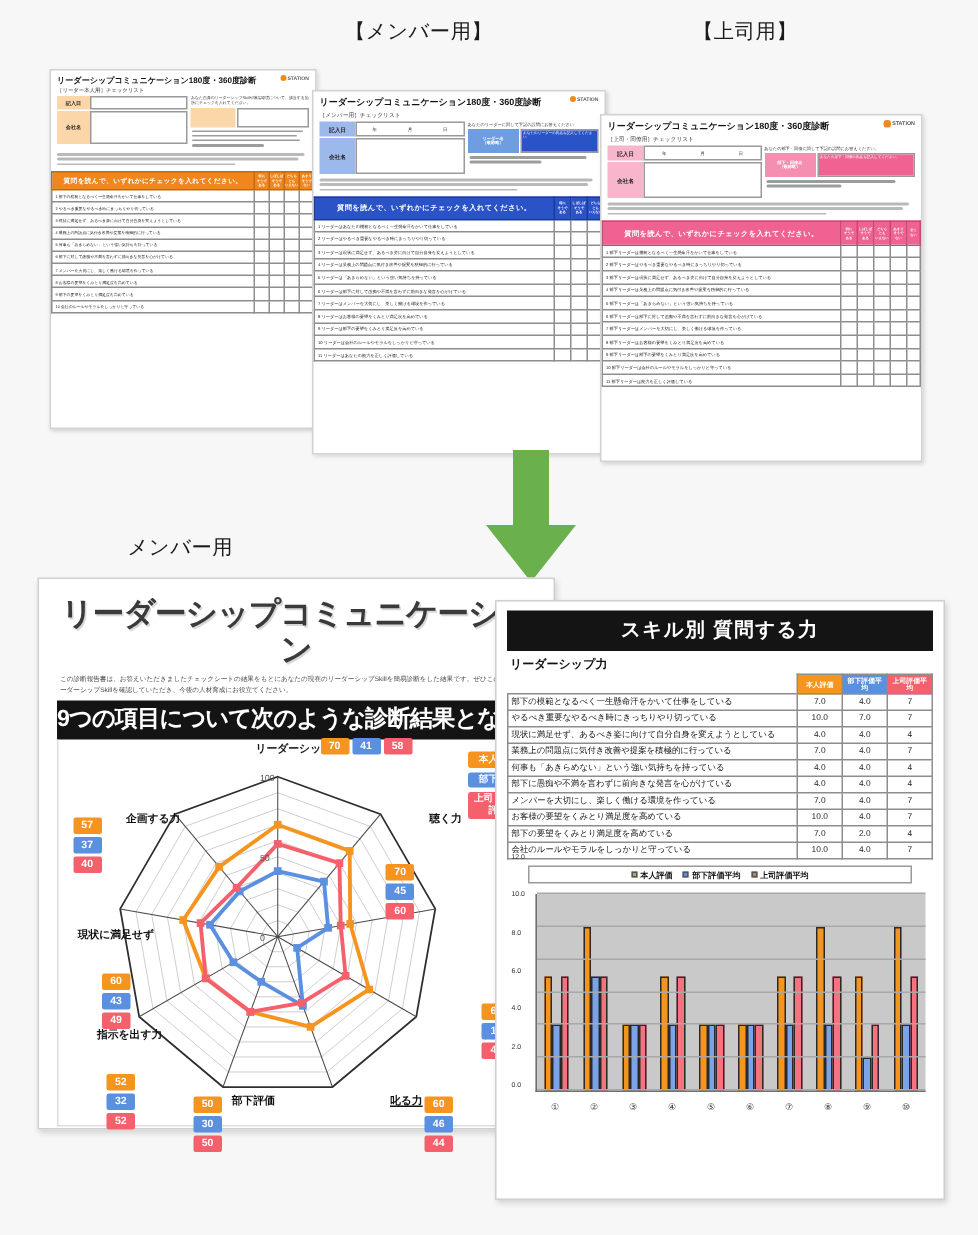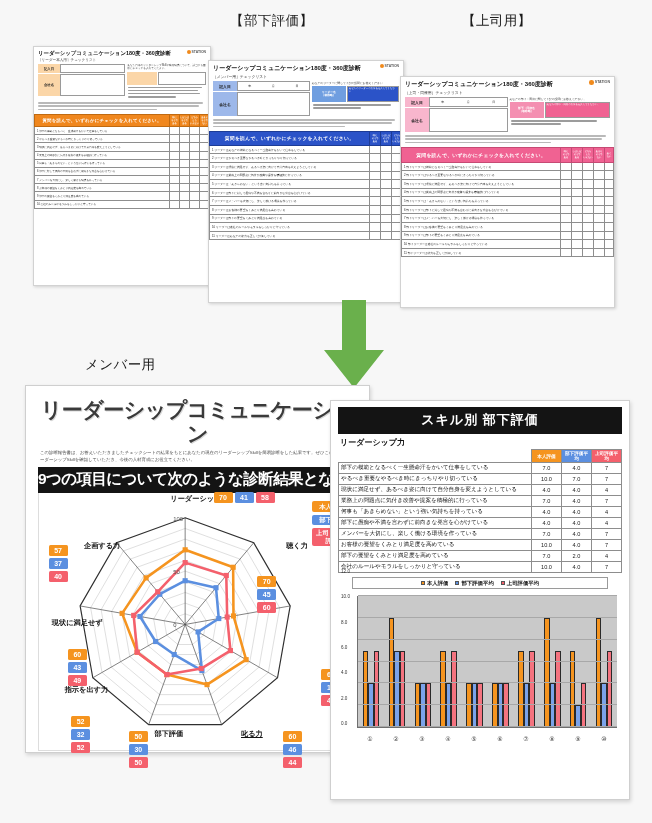--- a/index.html
+++ b/index.html
@@ -179,21 +179,21 @@
   .bar.sub  { background: #7ba3ea; }
   .bar.boss { background: #f4737f; }
   .xlabels { position: absolute; left: 16px; right: 2px; bottom: 2px; display: flex; }
   .xlab { flex: 1 1 0; text-align: center; font-size: 6px; color: #333; }
 </style>
 </head>
 <body>
 
 <div class="canvas">
 
-  <div class="caption" id="cap-member">【部下評価】</div>
+  <div class="caption" id="cap-member">【メンバー用】</div>
   <div class="caption" id="cap-boss">【上司用】</div>
   <div class="caption" id="cap-result">メンバー用</div>
 
   <div class="sheet theme-orange" id="sheet-leader">
     <div class="sh-top">
       <div class="sh-titlebar">
         <div>
           <div class="sh-title" style="font-size:5.4px">リーダーシップコミュニケーション180度・360度診断</div>
           <div class="sh-sub" style="font-size:3.6px">［リーダー本人用］チェックリスト</div>
         </div>
@@ -695,21 +695,21 @@
             <div class="chip self">46</div>
             <div class="chip sub">32</div>
             <div class="chip boss">40</div>
           </div>
           <div class="axis-label" style="left: 282.48px; top: 191.76px;">褒める力</div>
           <div class="vstack" style="left: 282.48px; top: 175.96px;">
             <div class="chip self">66</div>
             <div class="chip sub">14</div>
             <div class="chip boss">49</div>
           </div>
-          <div class="axis-label" style="left: 202px; top: 235.62px; text-decoration: underline;">叱る力</div>
+          <div class="axis-label" style="left: 221px; top: 235.62px; text-decoration: underline;">叱る力</div>
           <div class="vstack" style="left: 243.96px; top: 237.88px;">
             <div class="chip self">60</div>
             <div class="chip sub">46</div>
             <div class="chip boss">44</div>
           </div>
           <div class="axis-label" style="left: 115.56px; top: 235.62px;">部下評価</div>
           <div class="vstack" style="left: 89.88px; top: 237.88px;">
             <div class="chip self">50</div>
             <div class="chip sub">30</div>
             <div class="chip boss">50</div>
@@ -730,21 +730,21 @@
           <div class="vstack" style="left: 9.63px; top: 52.12px;">
             <div class="chip self">57</div>
             <div class="chip sub">37</div>
             <div class="chip boss">40</div>
           </div>
         </div>
     </div>
   </div>
 
   <div id="report-skill">
-    <div class="sk-title">スキル別 部下評価</div>
+    <div class="sk-title">スキル別 質問する力</div>
     <div class="sk-section">リーダーシップ力</div>
 
     <table class="sk-table">
       <tbody>
           <tr>
         <th style="border:none;background:transparent"></th>
         <th class="th-self">本人評価</th>
         <th class="th-sub">部下評価平均</th>
         <th class="th-boss">上司評価平均</th>
       </tr>

